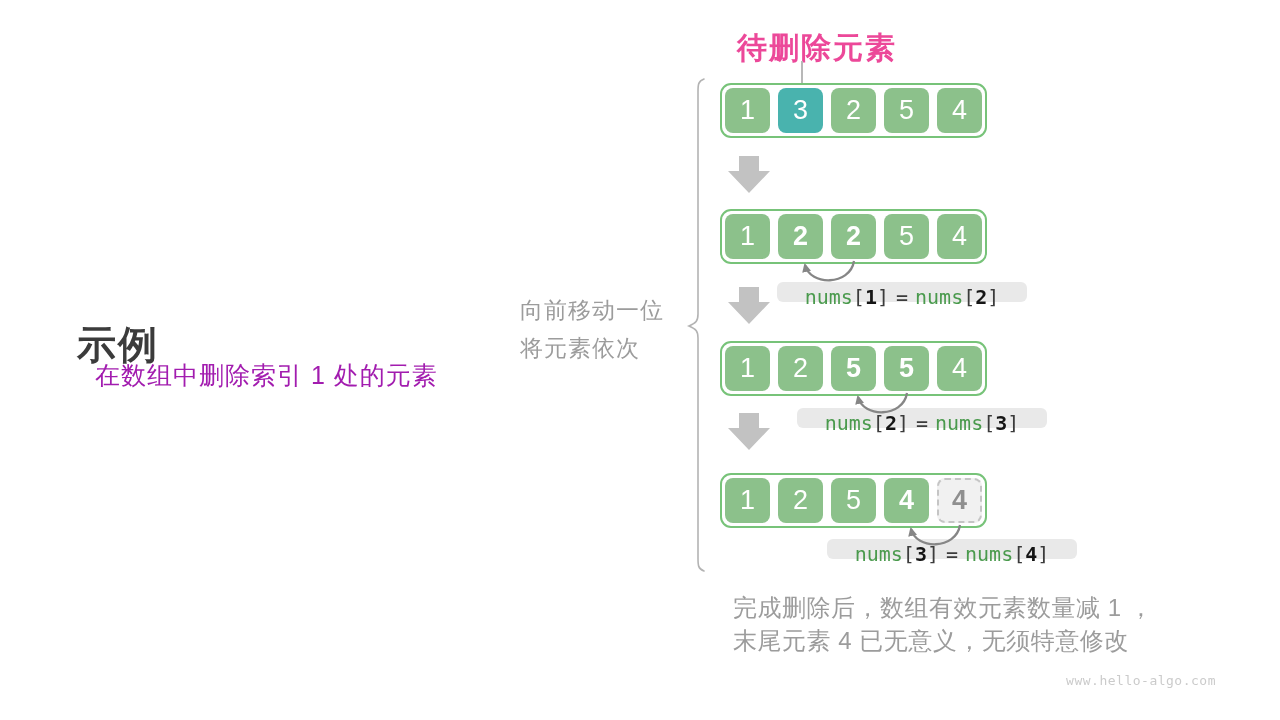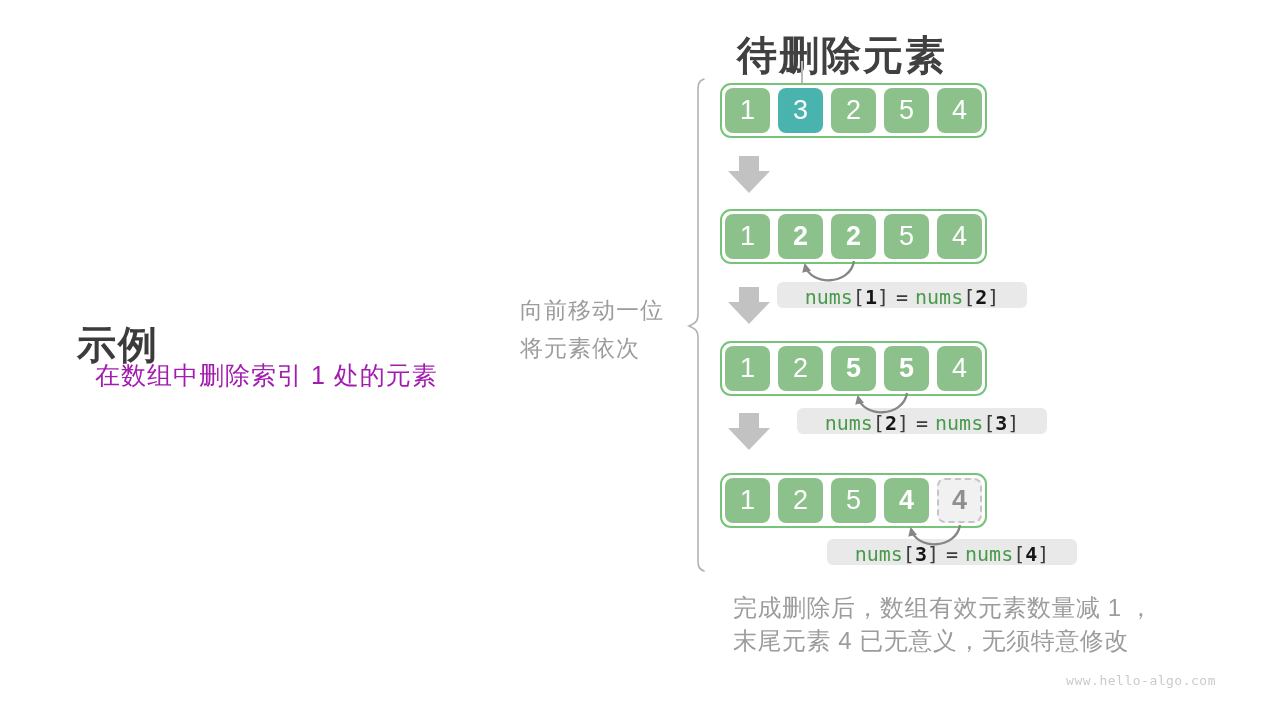--- a/index.html
+++ b/index.html
@@ -4,21 +4,21 @@
 <style>
   html,body { margin:0; padding:0; background:#ffffff; }
   .canvas {
     position:relative; width:1280px; height:720px; background:#ffffff;
     overflow:hidden;
     font-family:"Liberation Sans","DejaVu Sans",sans-serif;
   }
   
   .pending-label {
     position:absolute; left:737px; top:28px;
-    font-size:40px; font-weight:bold; color:#404040; letter-spacing:2px;
+    font-size:30px; font-weight:bold; color:#ec4899; letter-spacing:2px;
   }
   .pointer-line {
     position:absolute; left:801px; top:61px; width:2px; height:23px;
     background:#b8b8b8;
   }
   
   .brace { position:absolute; left:686px; top:78px; }
   
   .array {
     position:absolute; left:720px; display:flex; gap:8px; padding:3px;
@@ -31,21 +31,21 @@
   .cell.b { font-weight:bold; }
   .cell.tgt { background:#49b3ae; }
   .cell.ghost {
     background:#f1f1f1; border:2px dashed #c5c5c5; color:#8f8f8f;
     font-weight:bold; width:41px; height:41px; line-height:41px;
   }
   .down-arrow { position:absolute; }
   .arc { position:absolute; overflow:visible; }
   
   .code-label {
-    position:absolute; width:250px; height:26px; background:#e9e9e9;
+    position:absolute; width:250px; height:20px; background:#e9e9e9;
     border-radius:6px; text-align:center; line-height:31px;
     font-family:"DejaVu Sans Mono","Liberation Mono",monospace;
     font-size:20px; color:#3b3b3b; white-space:nowrap;
   }
   .cf { color:#4a9a4d; }
   .ci { font-weight:bold; color:#151515; }
   .ce { margin:0 7px; }
   
   .example-title {
     position:absolute; left:77px; top:318px; font-size:39px;

